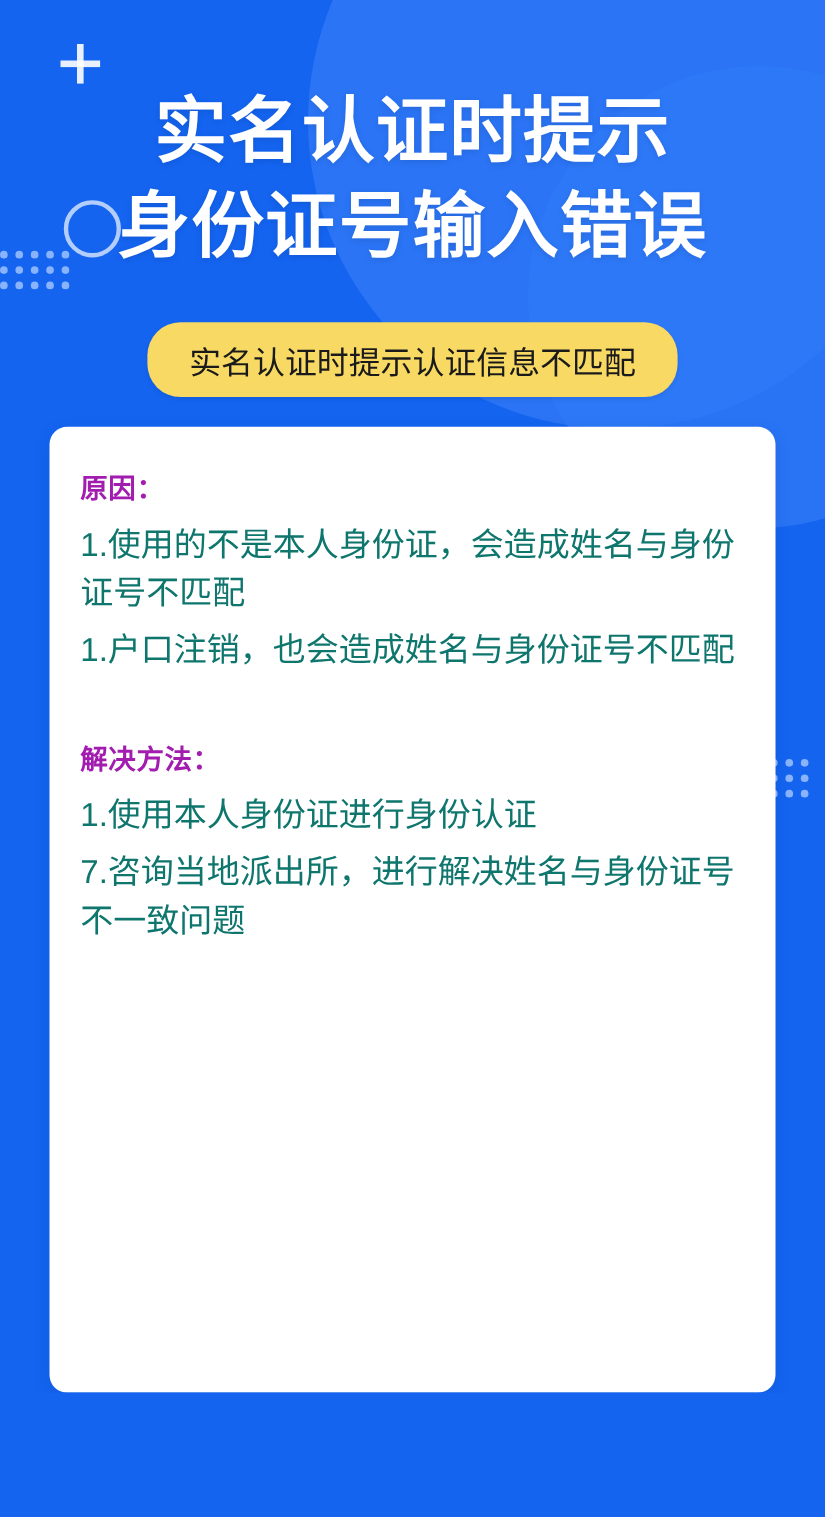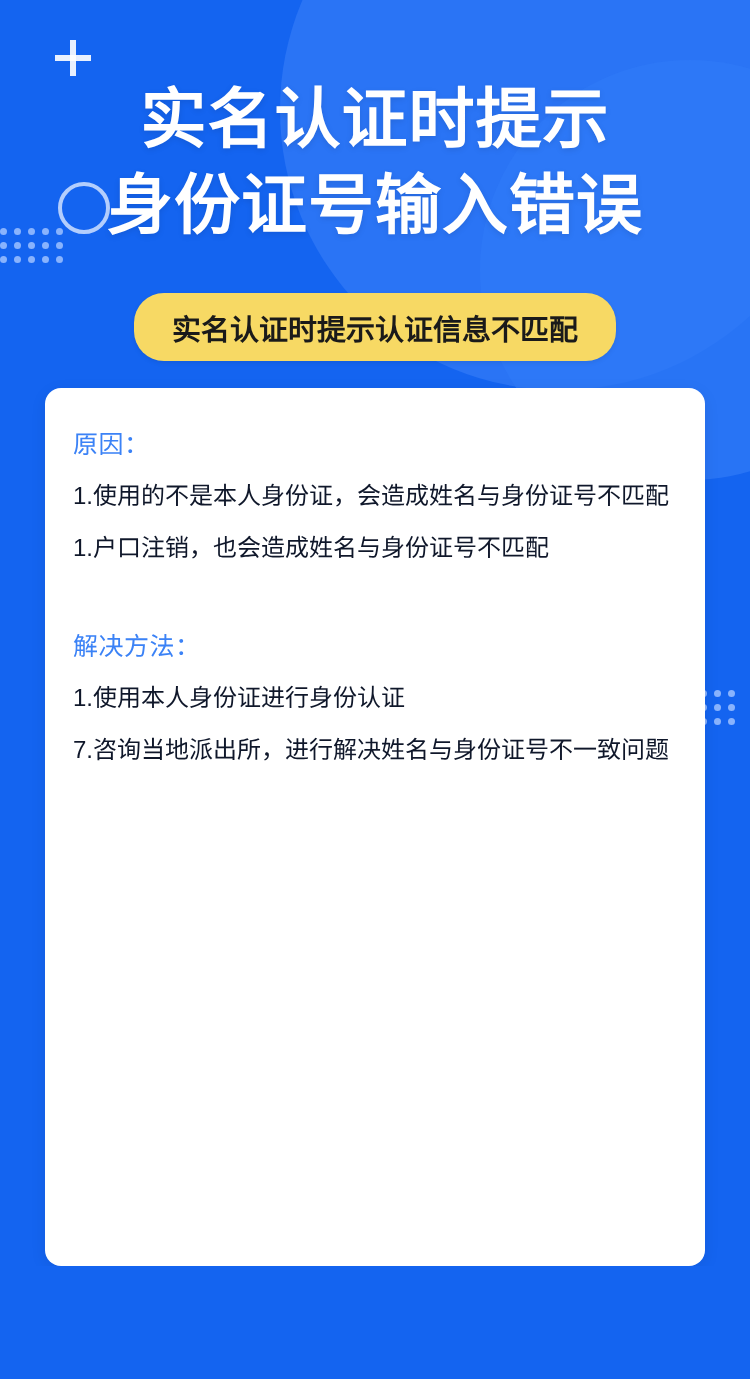--- a/index.html
+++ b/index.html
@@ -102,21 +102,21 @@
 
   
   .pill {
     position: absolute;
     top: 293px;
     left: 50%;
     transform: translateX(-50%);
     background: #f7d964;
     color: #1a1a1a;
     font-size: 29px;
-    font-weight: bold;
+    font-weight: normal;
     border-radius: 30px;
     padding: 13px 38px;
     white-space: nowrap;
     box-shadow: 0 2px 5px rgba(0,0,0,.08);
   }
 
   
   .card {
     position: absolute;
     top: 388px;
@@ -125,29 +125,29 @@
     height: 878px;
     background: #ffffff;
     border-radius: 16px;
     box-sizing: border-box;
     padding: 36px 28px 30px 28px;
     box-shadow: 0 4px 16px rgba(0,0,0,.08);
   }
   .card h3 {
     margin: 0 0 14px 0;
     font-size: 25px;
-    font-weight: normal;
-    color: #3b82f6;
+    font-weight: bold;
+    color: #a21caf;
     letter-spacing: .5px;
   }
   .card p {
     margin: 0 0 8px 0;
-    font-size: 24px;
+    font-size: 30px;
     line-height: 44px;
-    color: #0f172a;
+    color: #0f766e;
   }
   .section-gap { height: 48px; }
 
   
   .bottom-strip {
     position: absolute;
     left: 0;
     bottom: 0;
     width: 750px;
     height: 113px;

